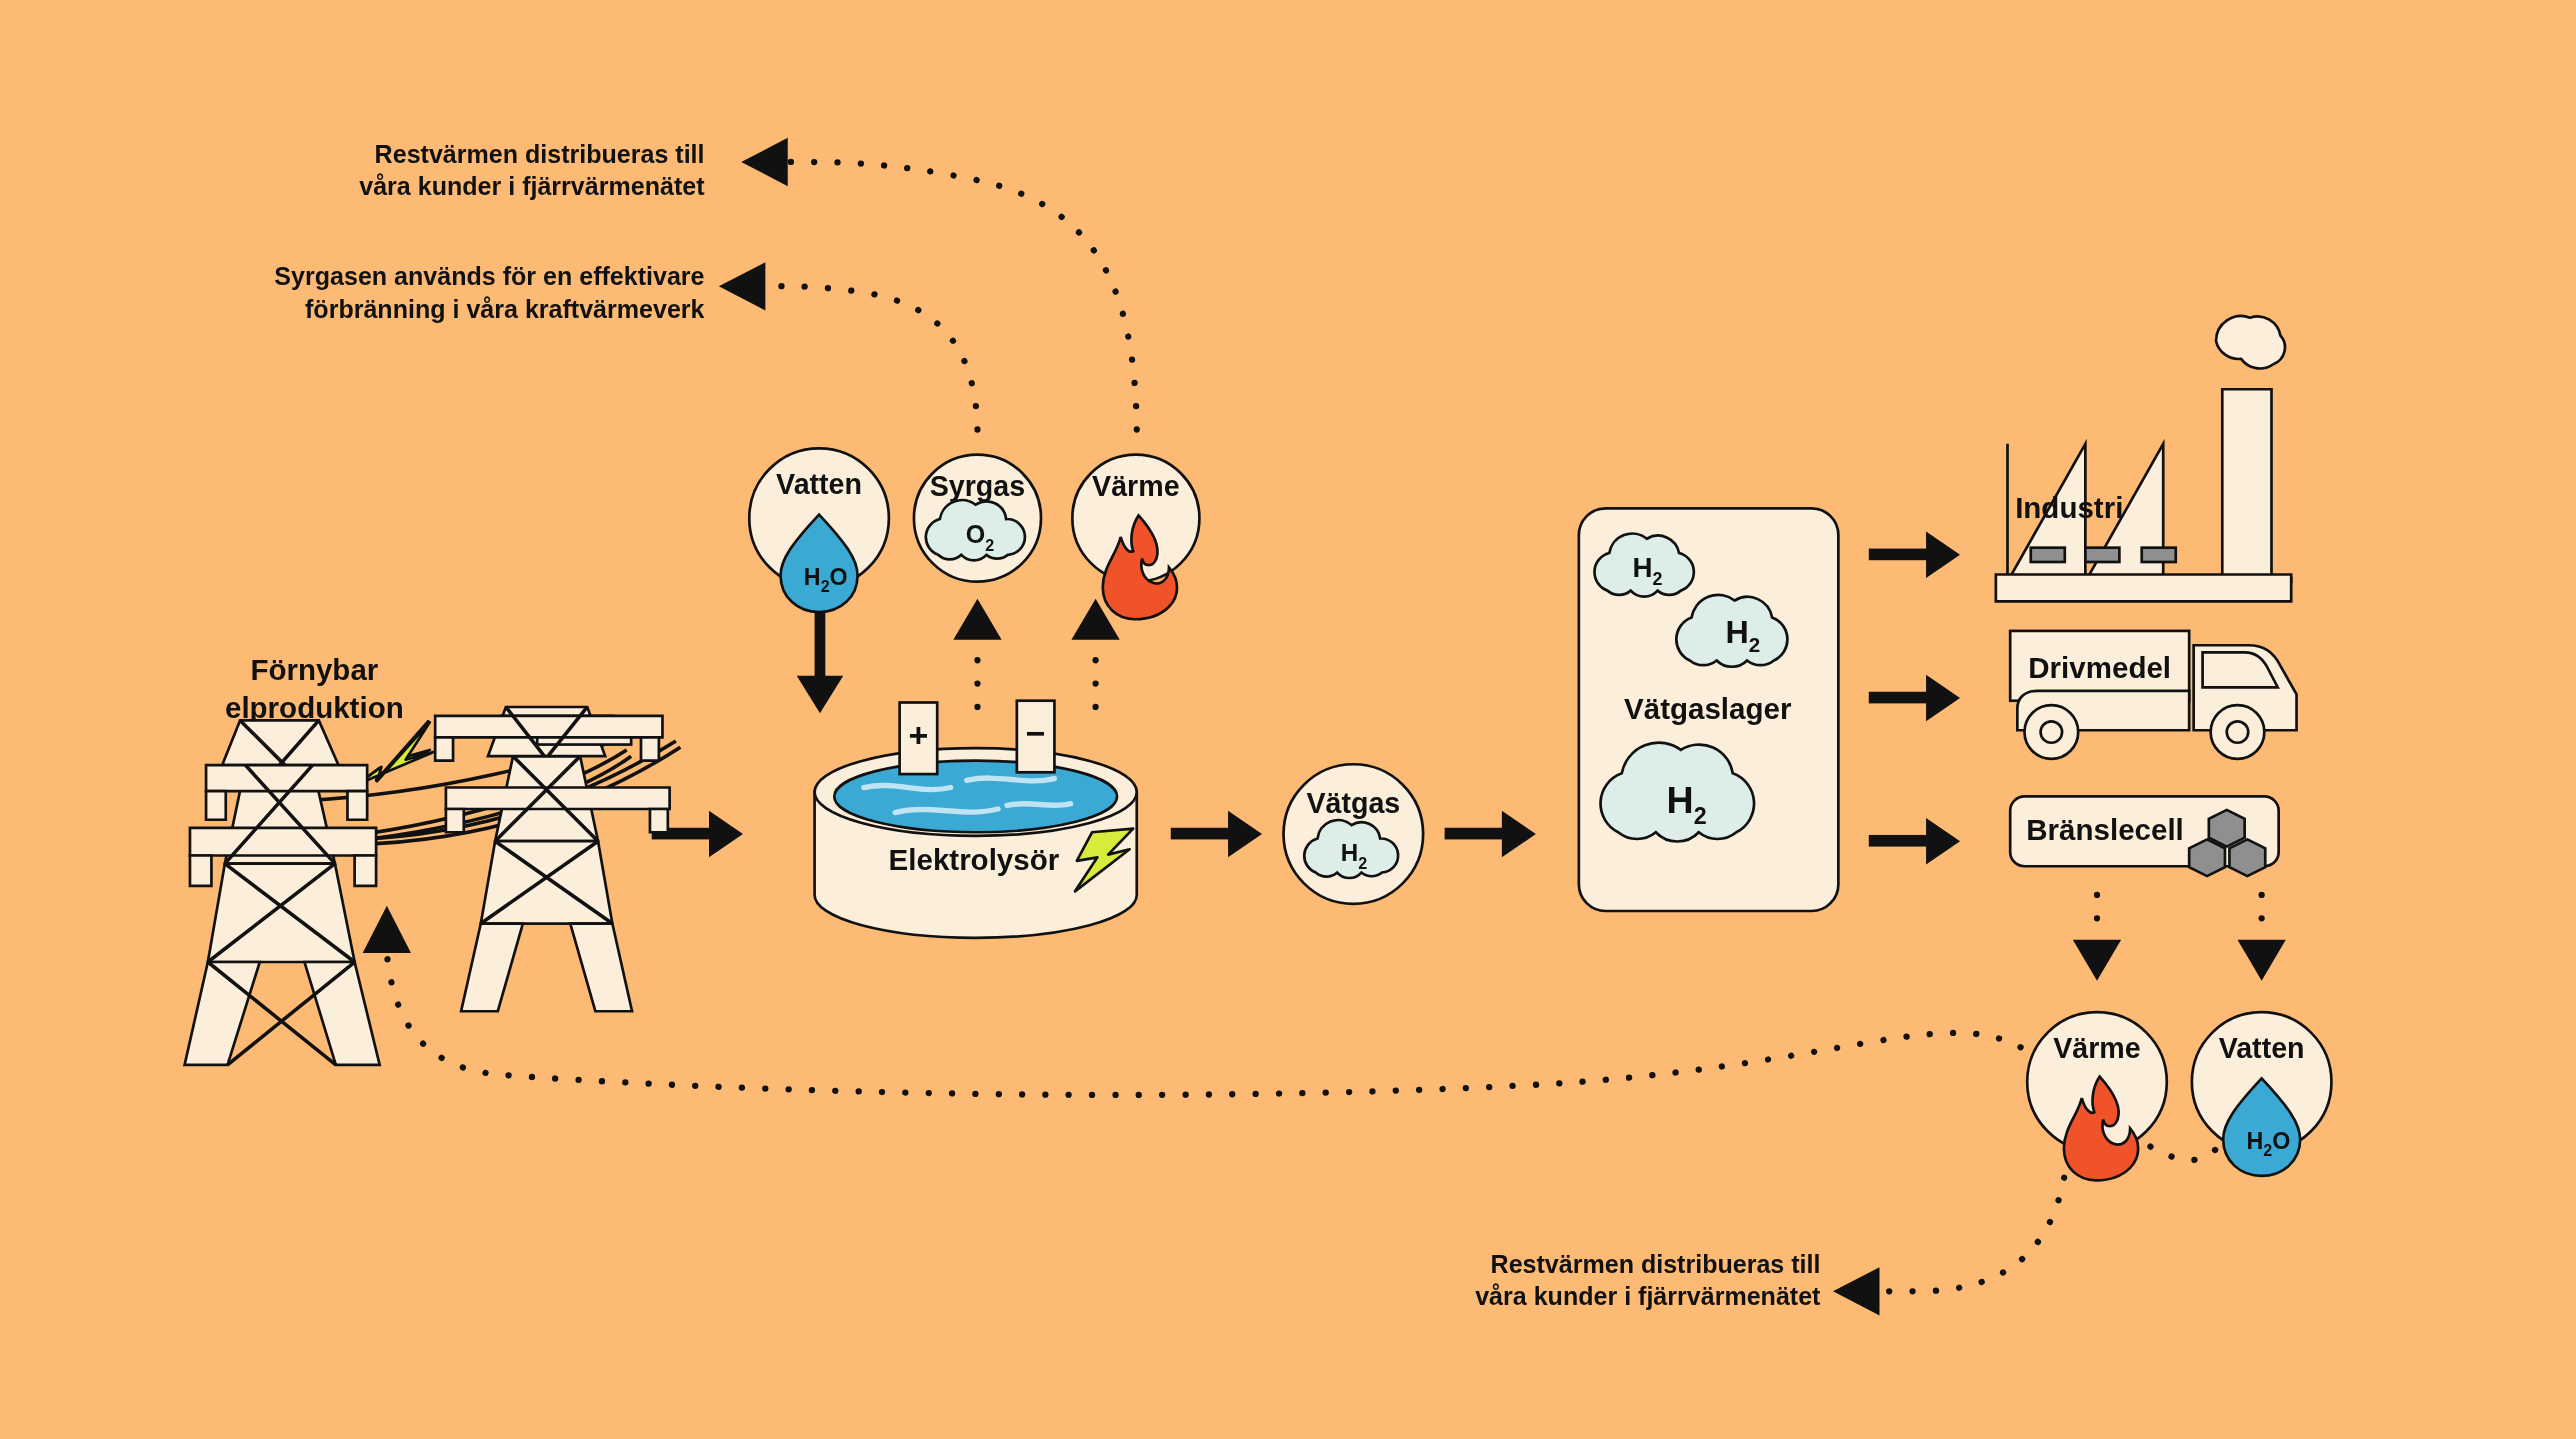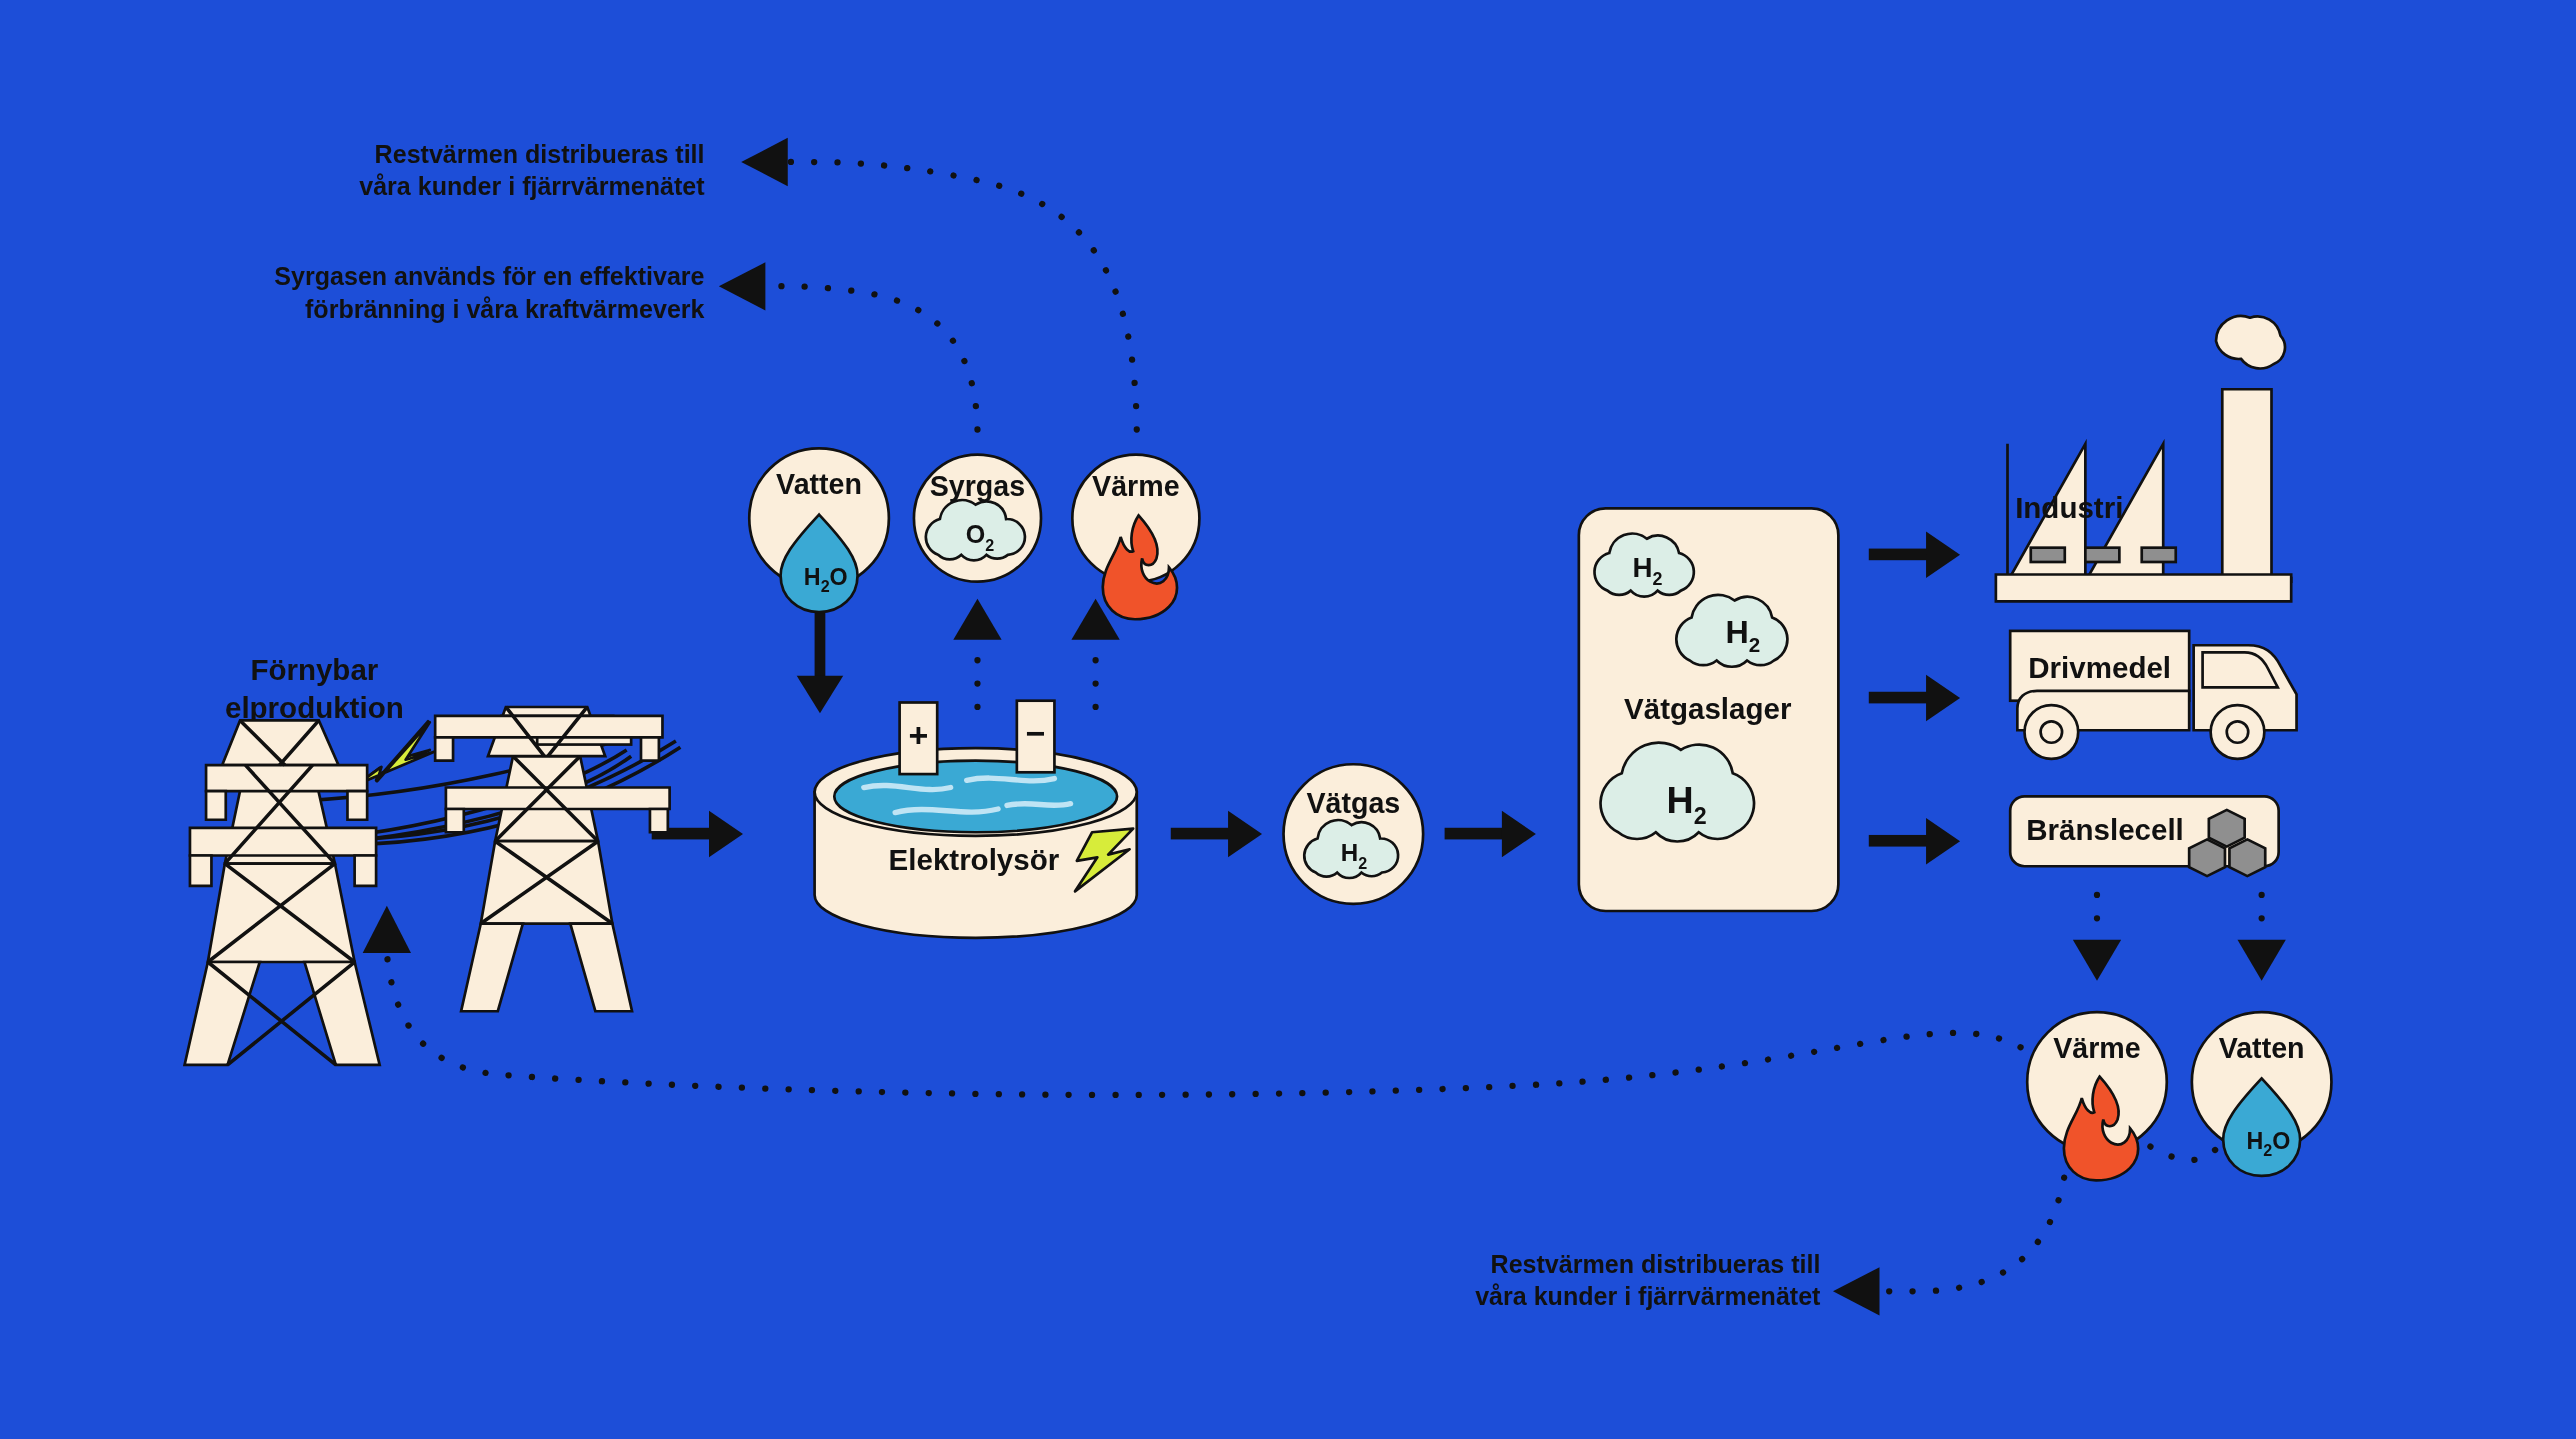--- a/index.html
+++ b/index.html
@@ -1,21 +1,21 @@
 <!DOCTYPE html>
 <html style="font-size:14.3px"><head>
 <meta charset="utf-8">
 <style>
   html,body{margin:0;padding:0;background:#999999;}
   body{
     width:2576px;height:1439px;overflow:hidden;position:relative;
     font-family:"Liberation Sans", sans-serif;
     -webkit-font-smoothing:antialiased;
   }
-  #stage{position:absolute;inset:0;width:2576px;height:1439px;background:#1d4ed8;}
+  #stage{position:absolute;inset:0;width:2576px;height:1439px;background:#fdba74;}
   svg#scene{position:absolute;left:0;top:0;width:2576px;height:1439px;display:block;}
   .lbl{font-family:"Liberation Sans", sans-serif;font-weight:700;fill:#111111;}
   .cap{font-size:28px;}
   .node-title{font-size:33px;}
   .chip{font-size:32px;}
   .formula{font-size:30px;font-weight:700;}
   .cream{fill:#fbeedb;stroke:#111111;stroke-width:3;}
   .mint{fill:#dceee7;stroke:#111111;stroke-width:3;}
   .water{fill:#3aa9d4;stroke:#111111;stroke-width:3;}
   .flame{fill:#f0532a;stroke:#111111;stroke-width:3;}

